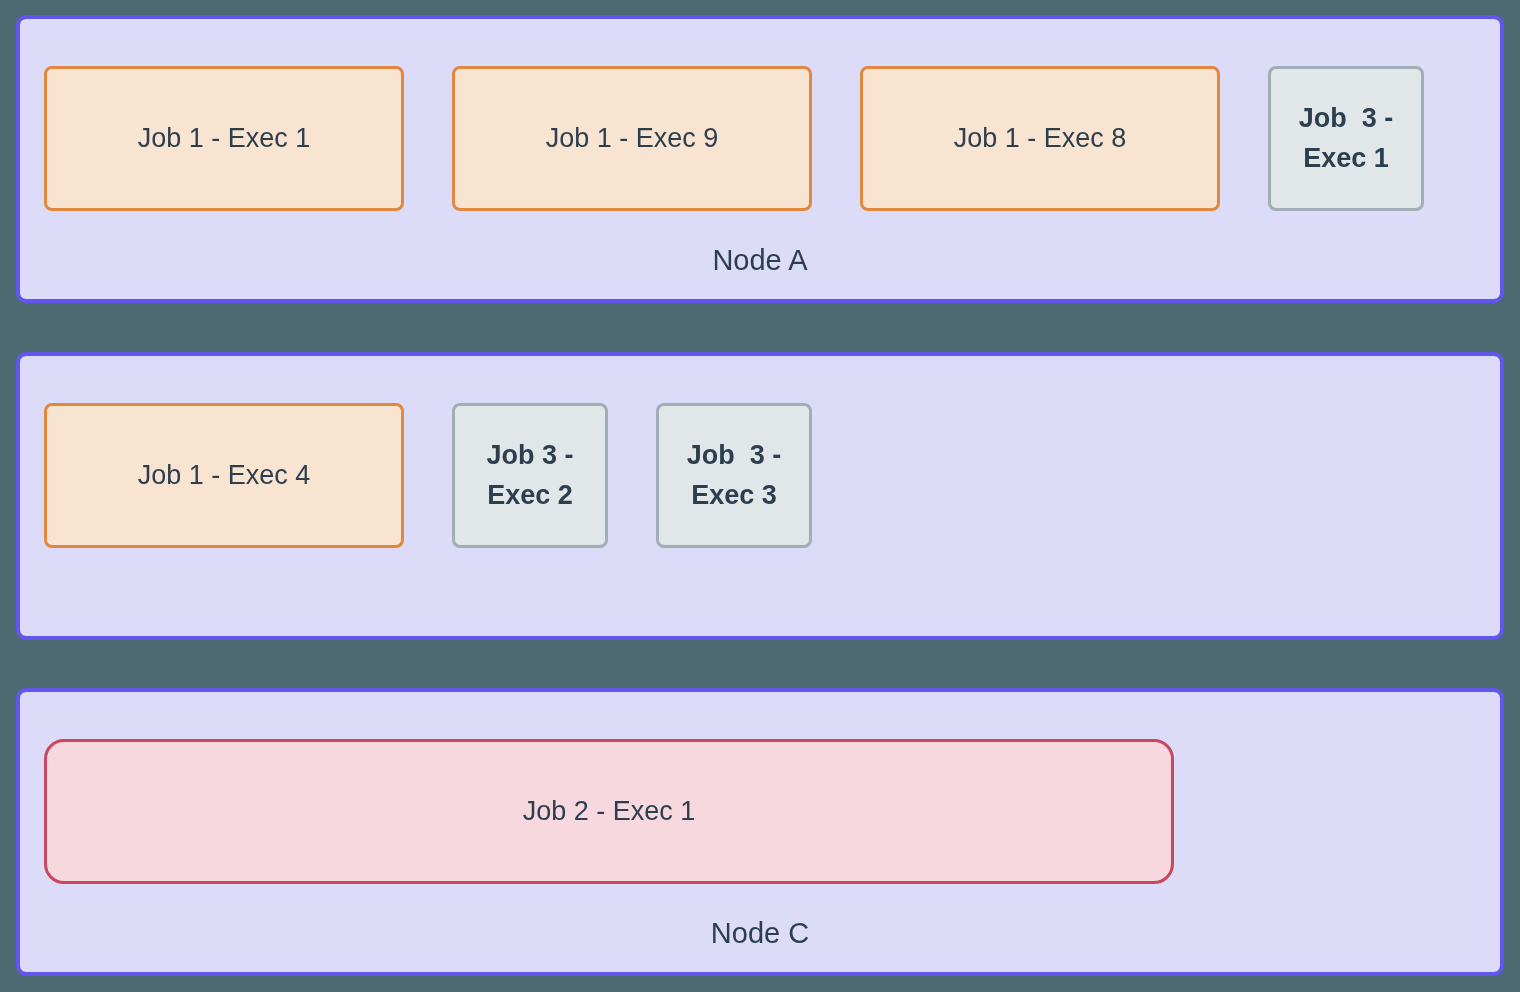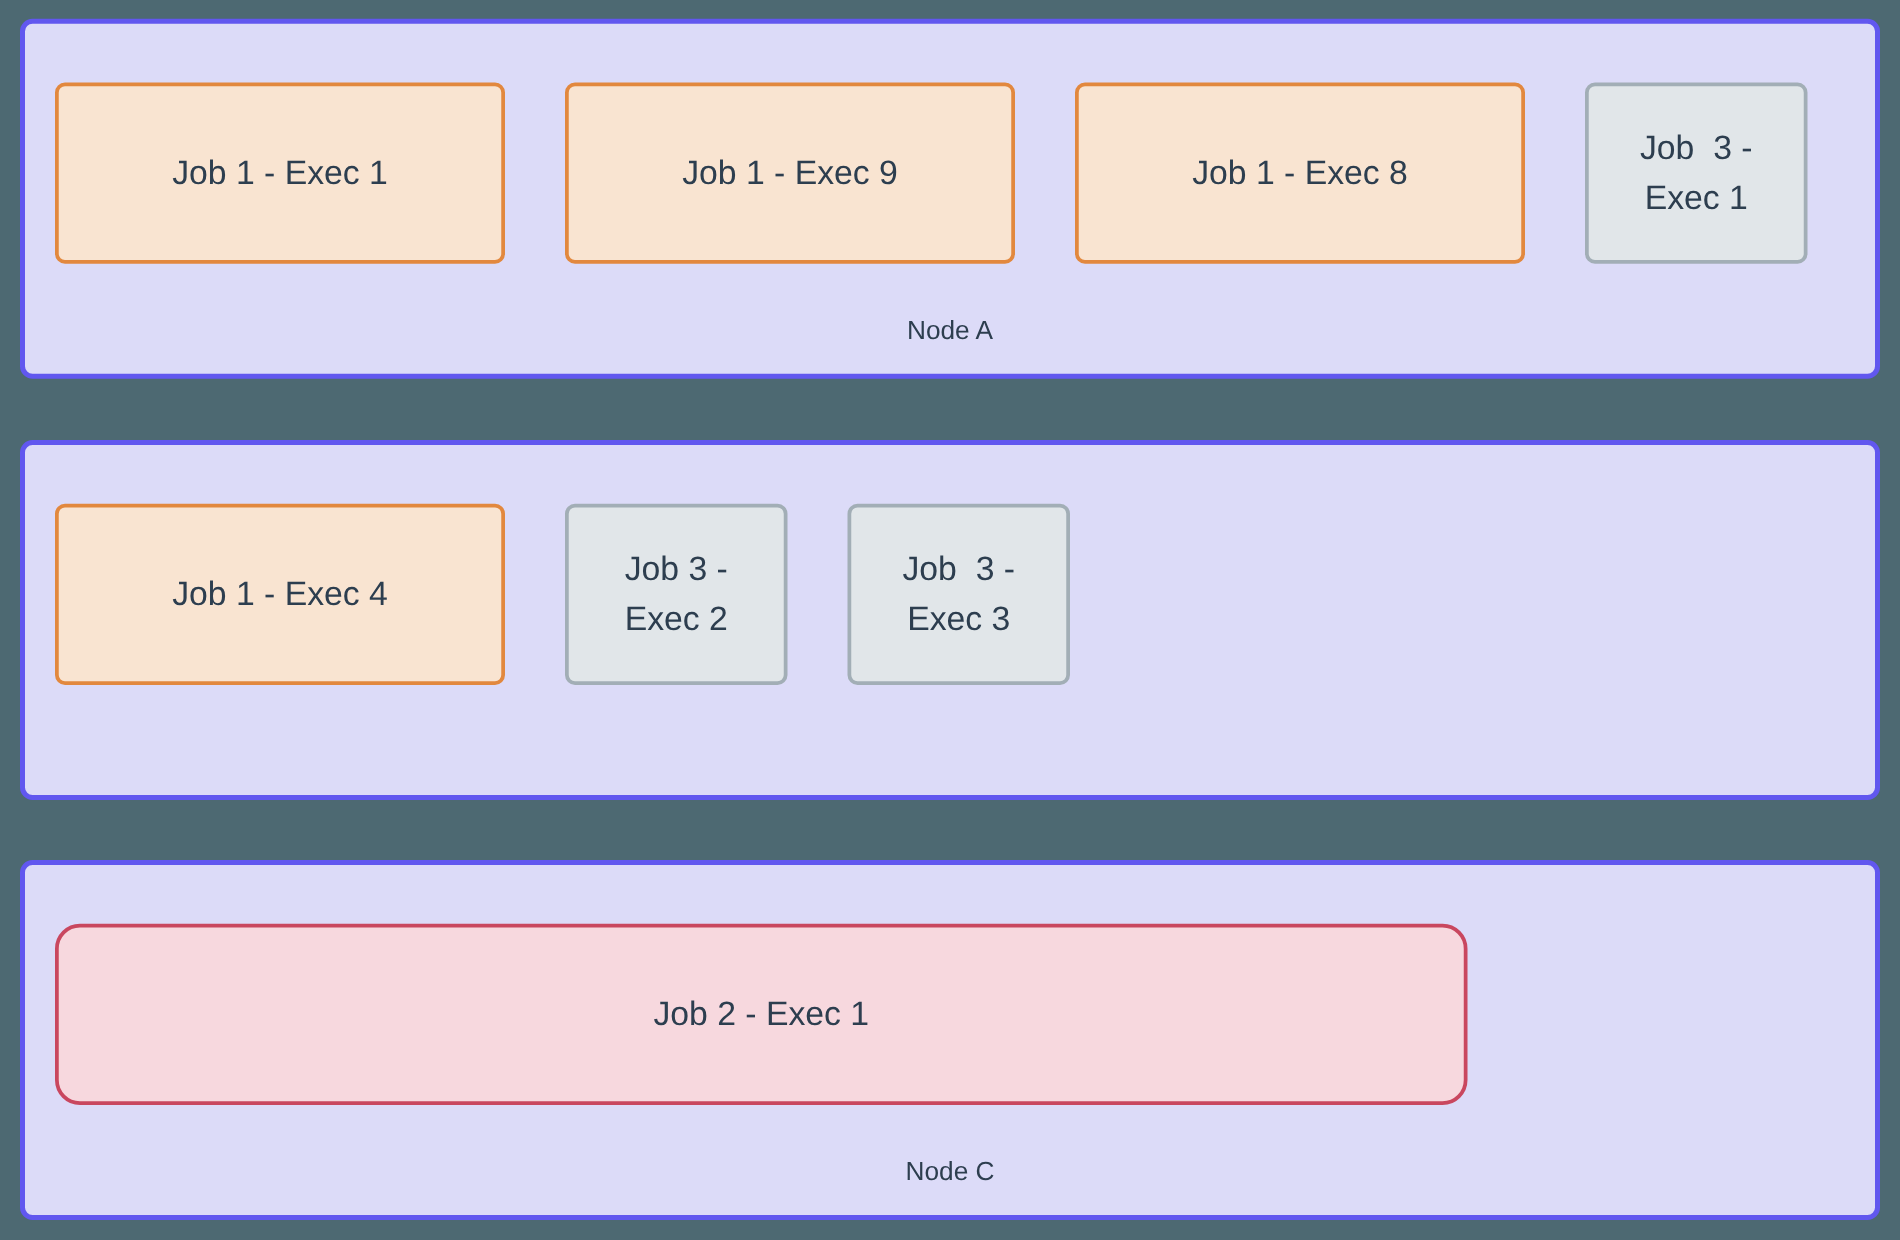--- a/index.html
+++ b/index.html
@@ -49,28 +49,28 @@
     display: flex;
     align-items: center;
     justify-content: center;
     text-align: center;
     font-size: 27px;
     line-height: 1.45;
     white-space: pre-wrap;
     color: var(--text);
   }
   .job--exec  { width: 360px;  background: var(--job1-fill); border-color: var(--job1-border); }
-  .job--small { width: 178px;  background: var(--job3-fill); border-color: var(--job3-border); }
+  .job--small { width: 156px;  background: var(--job3-fill); border-color: var(--job3-border); font-weight: bold; }
   .job--wide  { width: 1130px; background: var(--job2-fill); border-color: var(--job2-border); border-radius: 20px; }
   .node-label {
     position: absolute;
     bottom: 22px;
     left: 0; right: 0;
     text-align: center;
-    font-size: 21px;
+    font-size: 29px;
     color: var(--text);
   }
 </style>
 </head>
 <body>
 
 <div class="canvas">
 
   <div class="node node-a">
     <div class="jobs">

